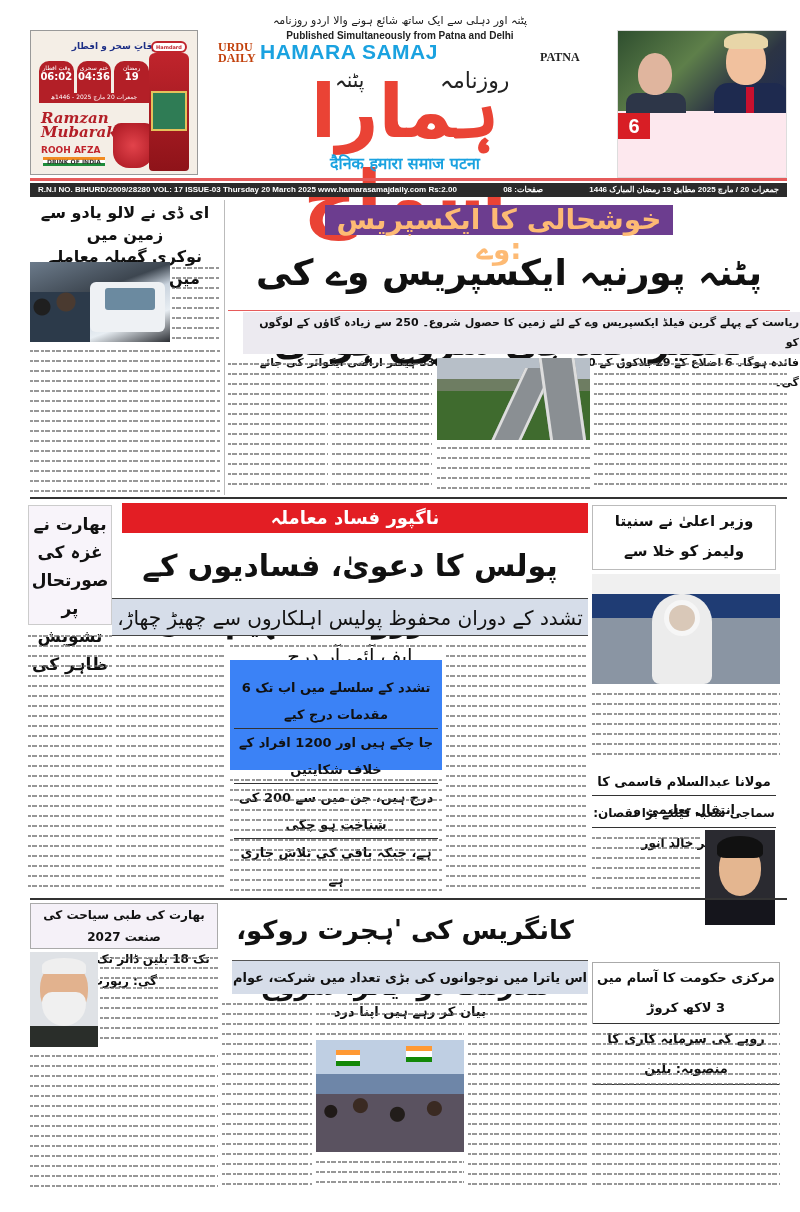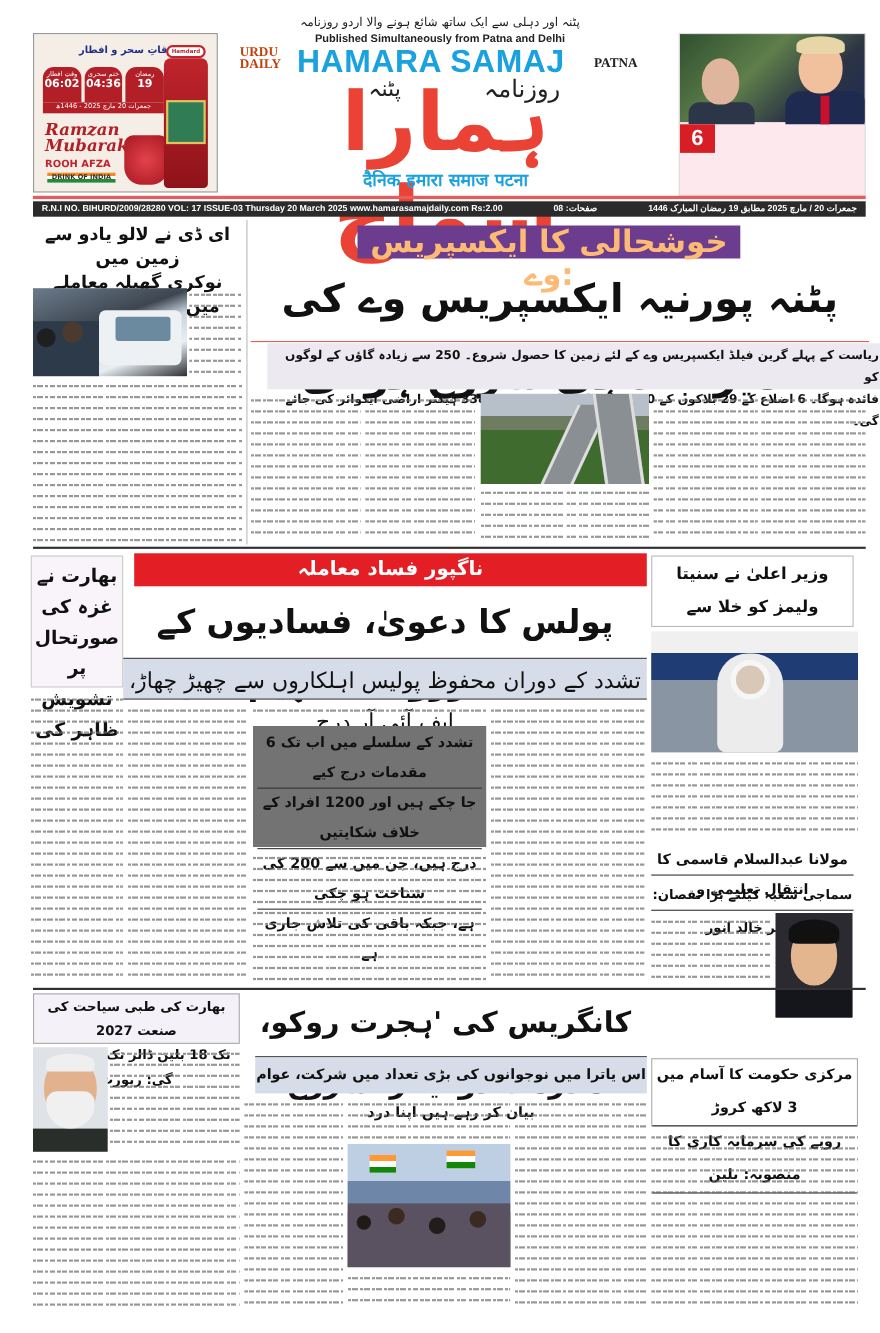--- a/index.html
+++ b/index.html
@@ -20,21 +20,21 @@
   #ad-box .rooh { position: absolute; top: 114px; left: 10px; font-size: 9px; font-weight: bold; color: #c0242c; }
   #ad-box .drink { position: absolute; top: 126px; left: 12px; font-size: 6px; font-weight: bold; color: #fff; background: linear-gradient(#f28b22 33%, #fff 33%, #fff 66%, #1e8c3a 66%); padding: 1px 4px; color:#333; }
   #ad-box .bottle { position: absolute; top: 22px; right: 8px; width: 40px; height: 118px; background: linear-gradient(#c0242c, #8e1319); border-radius: 6px 6px 4px 4px; }
   #ad-box .bottle-label { position:absolute; top: 60px; right: 10px; width: 36px; height: 40px; background: #2f7c55; border: 2px solid #e4c25b; }
   #ad-box .brand { position: absolute; top: 10px; right: 10px; width: 36px; height: 12px; border: 2px solid #c0242c; border-radius: 8px; background:#fff; font-size: 5px; color:#c0242c; text-align:center; line-height: 8px; font-weight:bold;}
   #ad-box .glass { position:absolute; top: 92px; left: 82px; width: 40px; height: 45px; background: radial-gradient(circle at 50% 50%, #e2434b, #a81620); border-radius: 8px 8px 16px 16px; }
 
   #tagline-ur { left: 250px; top: 14px; width: 300px; font-size: 11px; color: #222; }
   #tagline-en { left: 250px; top: 30px; width: 300px; font-size: 10px; font-weight: bold; color: #222; font-family: "Liberation Sans", sans-serif; }
   #urdu-daily { left: 218px; top: 42px; font-family: "Liberation Serif", serif; font-size: 12px; line-height: 11px; color: #c2410c; font-weight: bold; }
-  #title-en { left: 260px; top: 40px; font-family: "Liberation Sans", sans-serif; font-weight: 900; font-size: 29px; color: #1aa2e0; letter-spacing: 0.5px; margin-left: 10px; }
+  #title-en { left: 260px; top: 40px; font-family: "Liberation Sans", sans-serif; font-weight: 900; font-size: 21px; color: #1aa2e0; letter-spacing: 0.5px; }
   #patna-en { left: 540px; top: 50px; font-family: "Liberation Serif", serif; font-size: 12px; font-weight: bold; color: #222; }
   #title-ur { left: 215px; top: 68px; width: 380px; height: 86px; font-size: 74px; line-height: 86px; color: #ea4335; font-weight: bold; text-align: center; }
   #roznama { left: 440px; top: 68px; font-size: 22px; color: #222; }
   #patna-ur { left: 335px; top: 68px; font-size: 20px; color: #222; }
   #title-hi { left: 330px; top: 152px; font-size: 16px; font-weight: bold; color: #1aa2e0; }
 
   #news-box { left: 617px; top: 30px; width: 170px; height: 148px; background: #fde8ee; border: 1px solid #ddd; overflow: hidden; }
   #news-photo { position: absolute; left: 0; top: 0; width: 170px; height: 80px; background: linear-gradient(135deg, #2f4f2f, #5e7f4a 40%, #2c3444 70%, #1d2b55); }
   .face1 { position: absolute; left: 20px; top: 22px; width: 34px; height: 42px; background: #e0b59e; border-radius: 50% 50% 45% 45%; }
   .face2 { position: absolute; left: 108px; top: 6px; width: 40px; height: 48px; background: #f1c19e; border-radius: 50% 50% 45% 45%; }
@@ -69,21 +69,21 @@
   #lead-photo .road2 { position:absolute; left: 110px; top: 0; width: 36px; height: 120px; background:#8a8f93; transform: skewX(8deg); border-left: 3px solid #ddd; border-right: 3px solid #ddd; }
 
   
   .hr-dark { position:absolute; height: 2px; background:#333; }
   .vr { position:absolute; width: 1px; background:#bbb; }
 
   
   #nag-kicker { left: 122px; top: 503px; width: 466px; height: 30px; background: #e31e24; color: #fff; font-size: 18px; font-weight: bold; line-height: 30px; }
   #nag-head { left: 112px; top: 538px; width: 476px; height: 56px; font-size: 30px; line-height: 56px; font-weight: bold; }
   #nag-sub { left: 112px; top: 598px; width: 476px; height: 38px; background: #d6dde9; font-size: 20px; line-height: 38px; border-top: 1px solid #444; border-bottom: 1px solid #444; }
-  #nag-box { left: 230px; top: 660px; width: 212px; height: 110px; background: #737373; font-size: 13px; font-weight: bold; line-height: 27px; padding: 2px 4px; }
+  #nag-box { left: 230px; top: 660px; width: 212px; height: 110px; background: #3b82f6; font-size: 13px; font-weight: bold; line-height: 27px; padding: 14px 4px; }
   #nag-box div { border-bottom: 1px solid #333; }
   #nag-box div:last-child { border-bottom: none; }
 
   
   #gaza-head { left: 28px; top: 505px; width: 84px; height: 120px; font-size: 17px; line-height: 28px; font-weight: bold; text-align: center; border: 1px solid #ccc; background: #f8f4fa; padding-top: 4px; }
 
   
   #sunita-head { left: 592px; top: 505px; width: 184px; height: 65px; font-size: 15px; line-height: 30px; font-weight: bold; text-align: center; border: 1px solid #bbb; }
   #sunita-photo { left: 592px; top: 574px; width: 188px; height: 110px; background: linear-gradient(180deg, #f0f0f0 0 18%, #1f3c74 18% 40%, #8a95a3 40% 100%); overflow: hidden; }
   #sunita-photo .suit { position:absolute; left: 60px; top: 20px; width: 60px; height: 90px; background: #ececec; border-radius: 28px 28px 8px 8px; }

